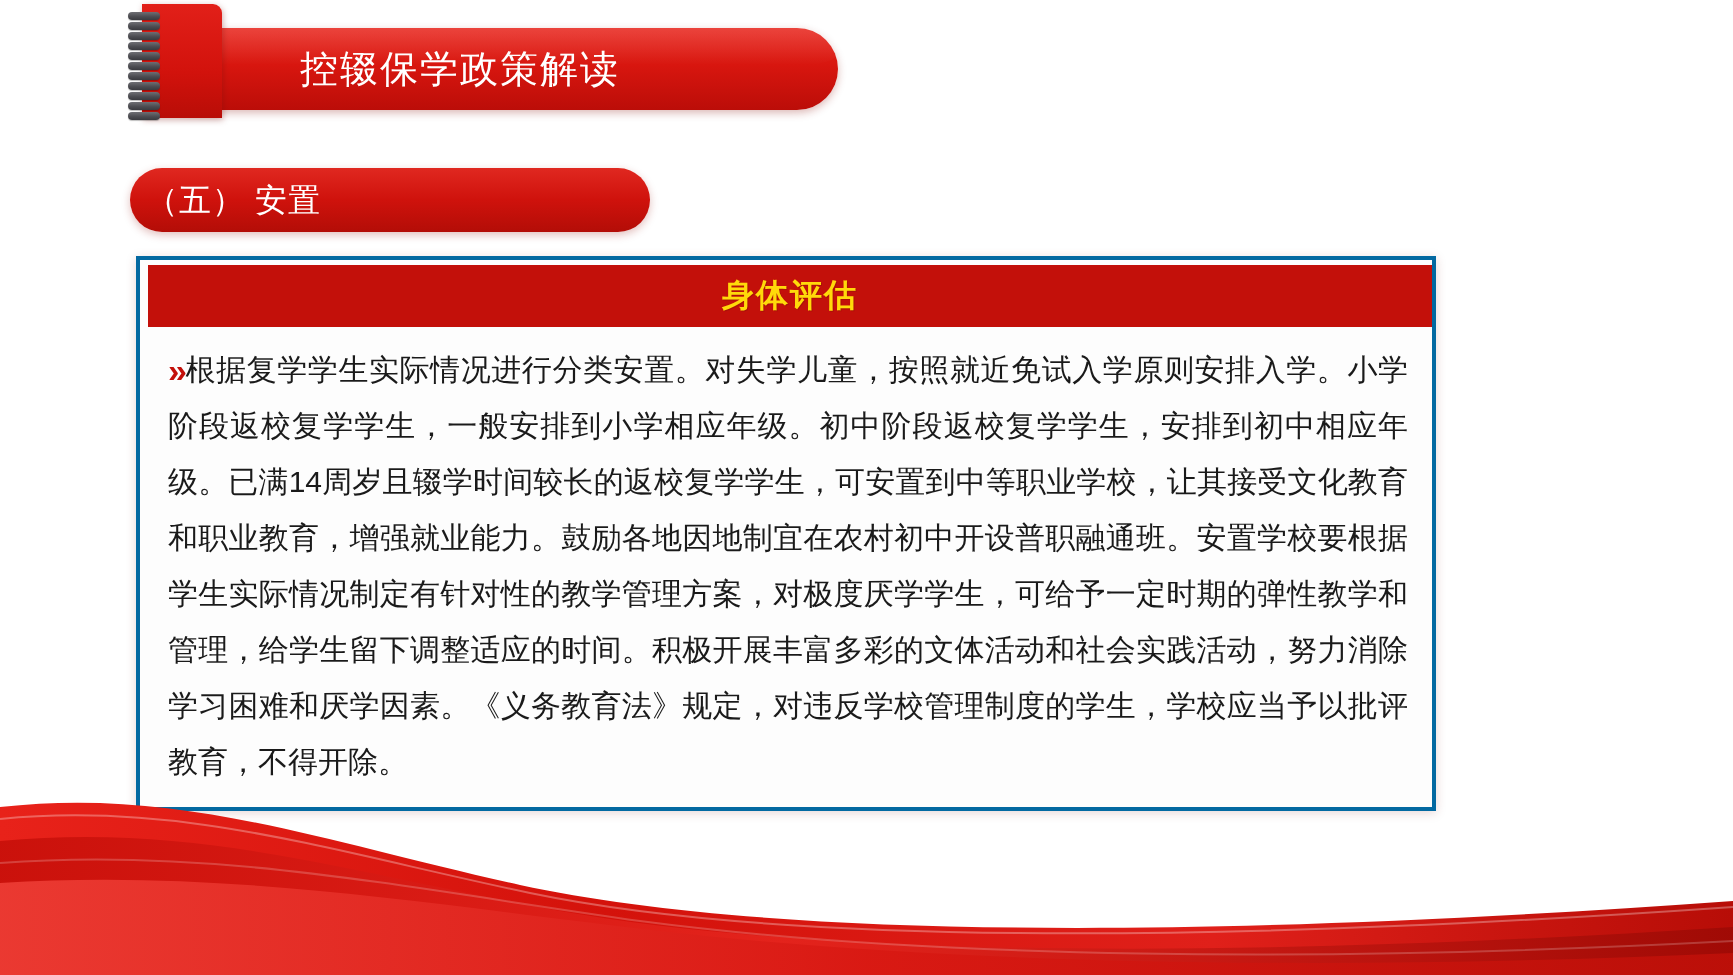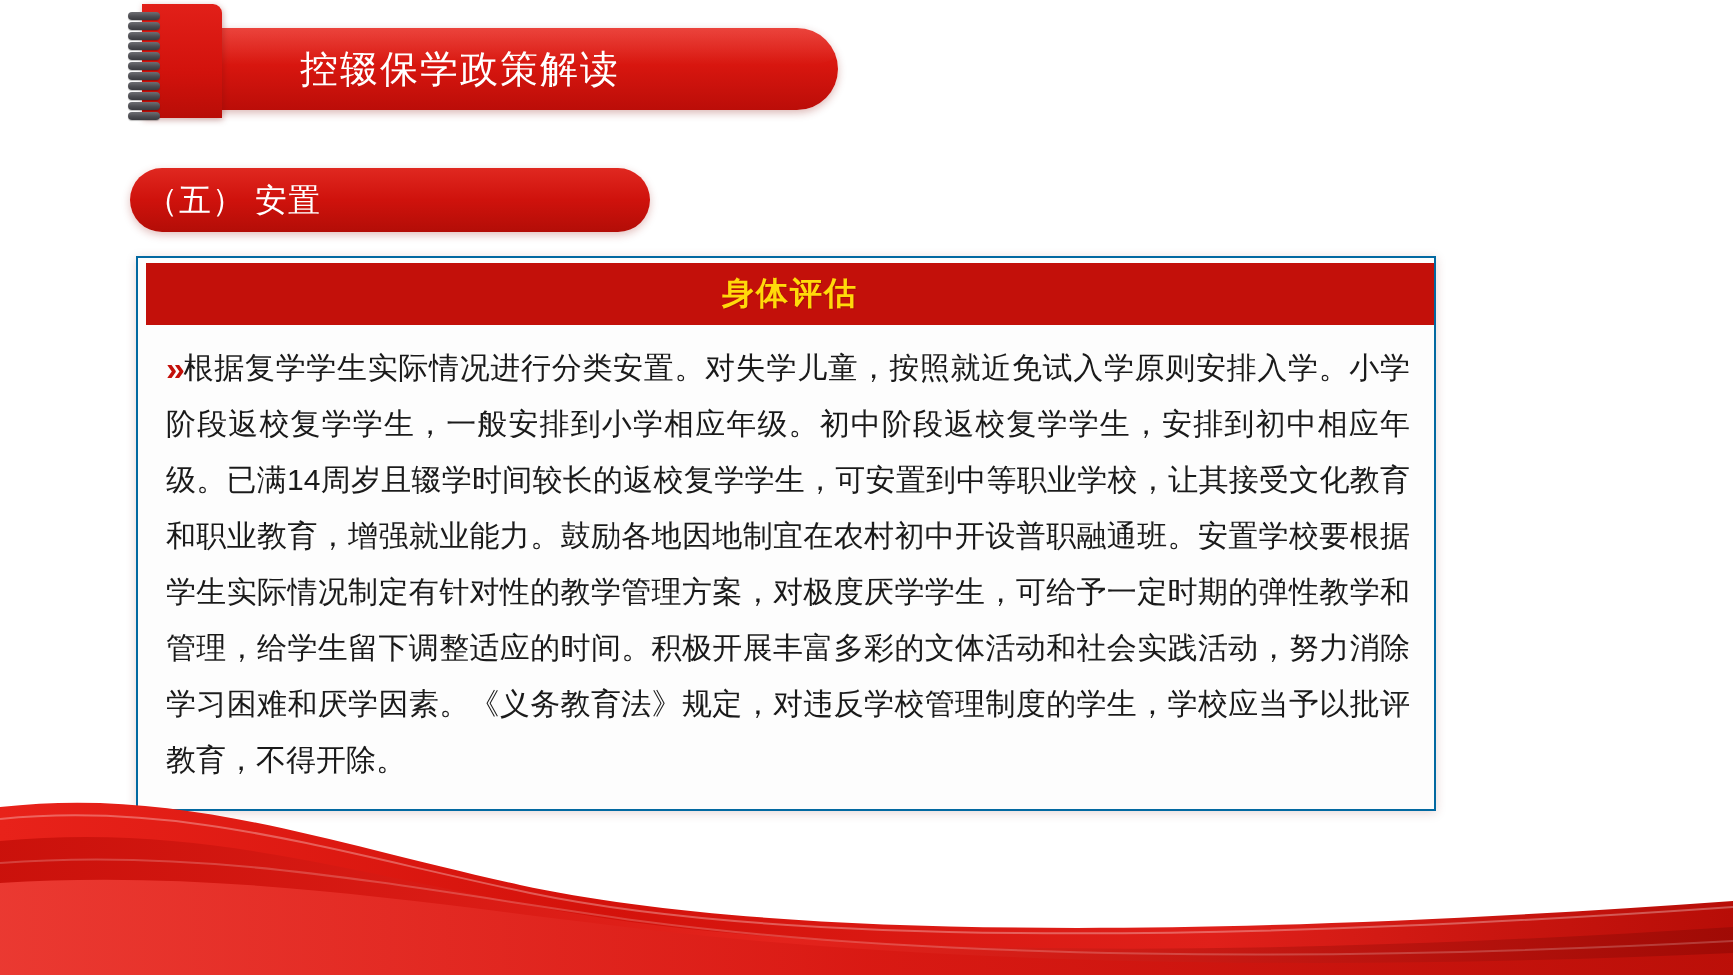--- a/index.html
+++ b/index.html
@@ -121,21 +121,21 @@
   }
 
   
   .card {
     position: absolute;
     left: 136px;
     top: 256px;
     width: 1300px;
     height: 555px;
     background: #fdfdfd;
-    border: 2px solid #0369a1;
+    border: 4px solid #0369a1;
     box-sizing: border-box;
     box-shadow: 0 2px 10px rgba(120,30,25,0.18);
   }
   .card-header {
     position: absolute;
     left: 8px;
     top: 5px;
     right: 0px;
     height: 62px;
     background: #c3100a;

